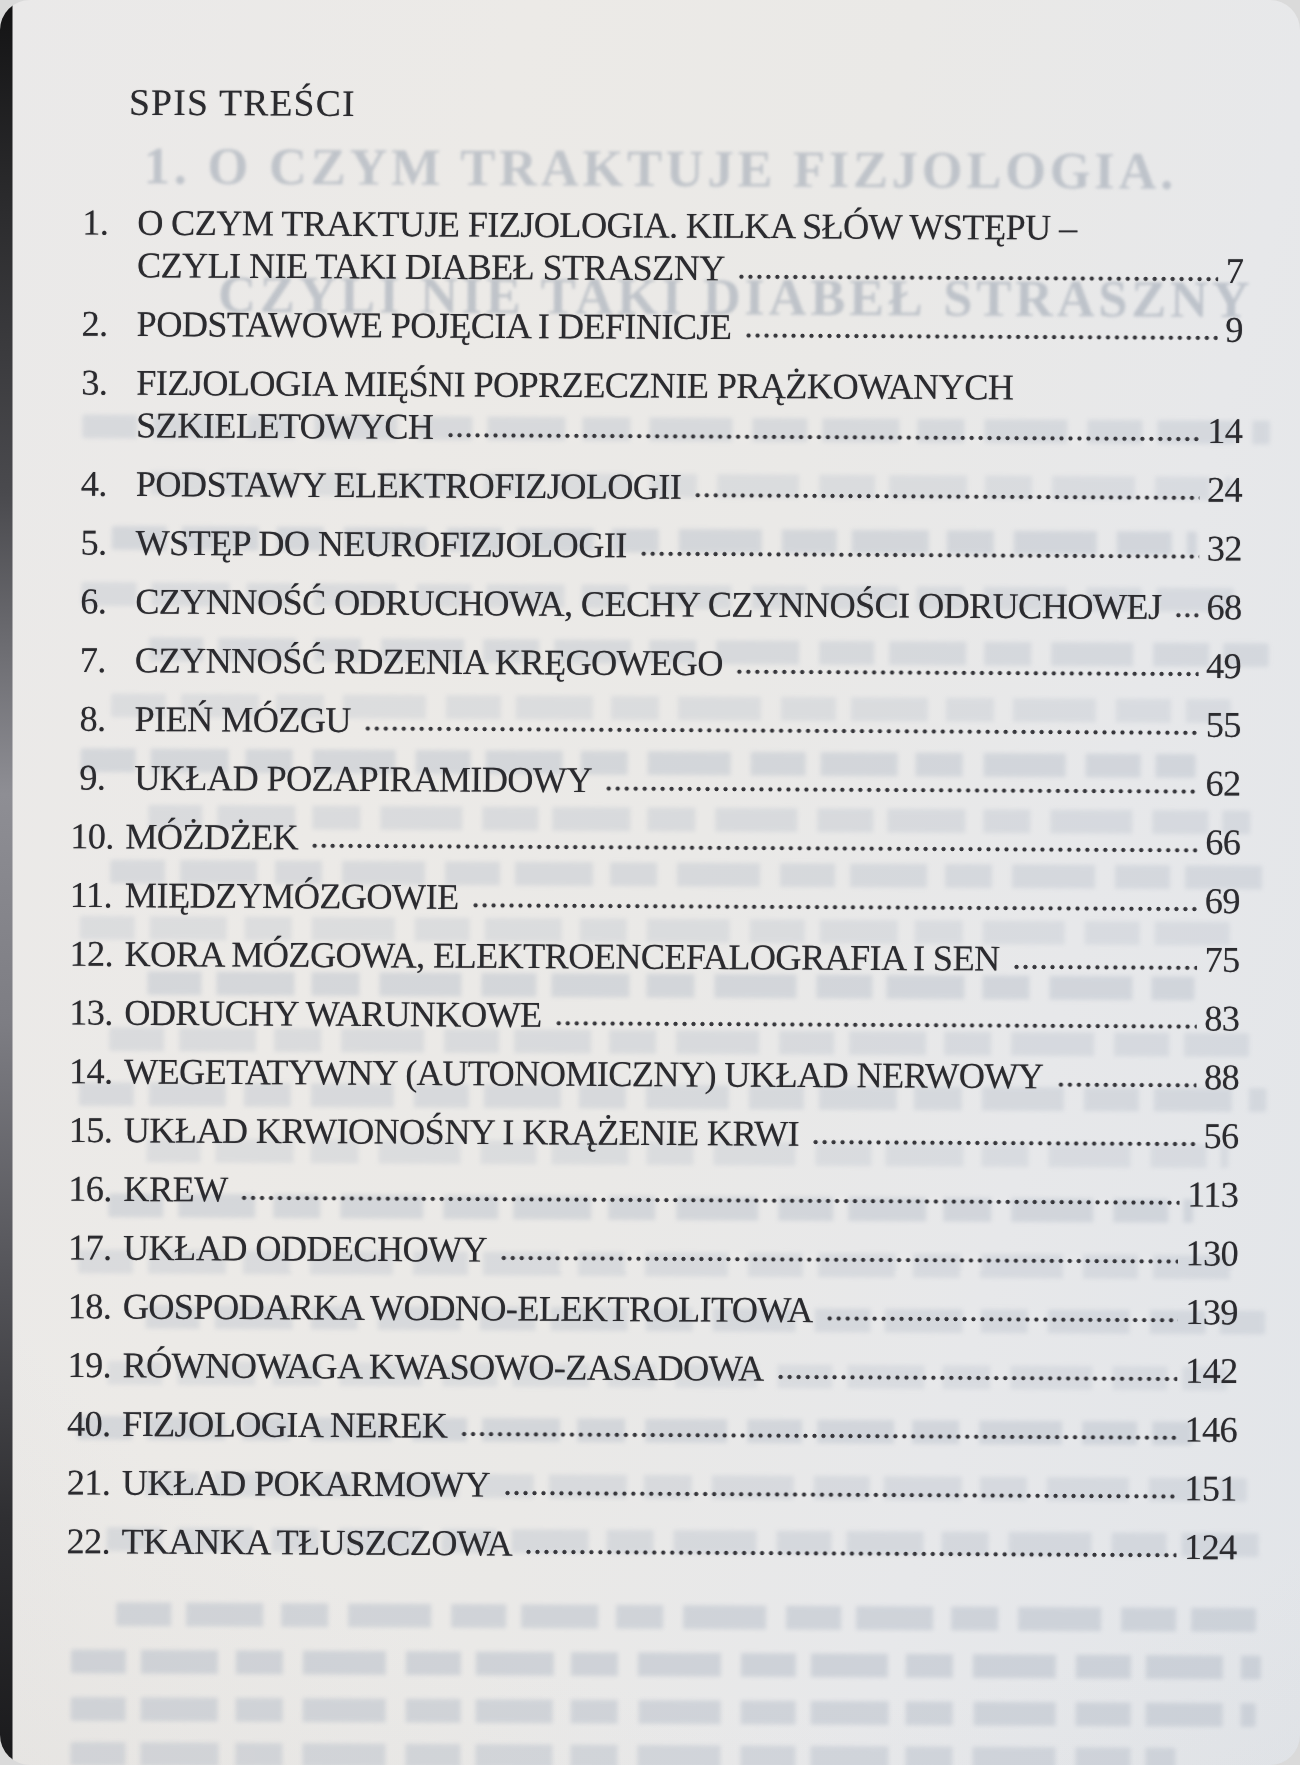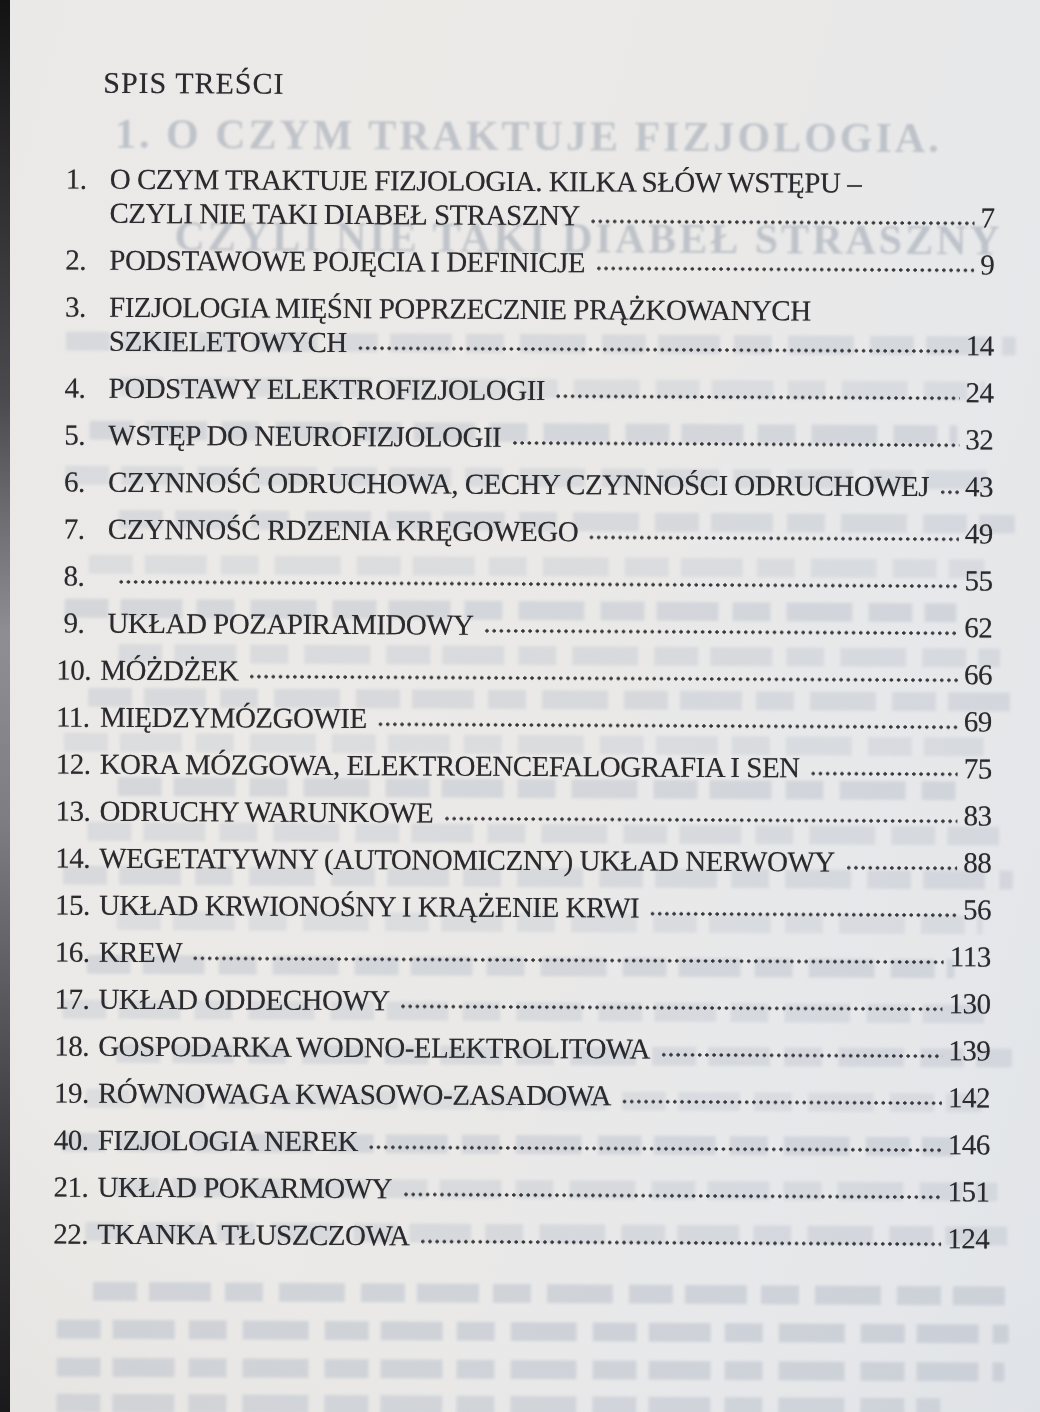--- a/index.html
+++ b/index.html
@@ -9,20 +9,21 @@
     font-family:"Liberation Serif","DejaVu Serif",serif;
     background:#dadada;
   }
   .scan{
     position:relative;
     width:1040px; height:1412px;
     overflow:hidden;
     background:
       radial-gradient(140% 110% at 60% 35%, rgba(255,255,255,0.05) 55%, rgba(105,110,122,0.10) 100%),
       linear-gradient(105deg, #e9e8e8 0%, #ebe9e6 30%, #e9e8e6 52%, #e6e7e9 75%, #e1e4e8 100%);
+    border-radius: 24px;
   }
   
   .edge{
     position:absolute; left:0; top:0; bottom:0; width:10px; z-index:3;
     background:linear-gradient(180deg,
       #131314 0%, #2c2c2e 12%, #4a4a4e 28%, #8e8e94 45%,
       #7d7d83 58%, #55555a 72%, #2f2f32 86%, #1a1a1c 100%);
     box-shadow:8px 0 14px -6px rgba(40,40,48,0.35);
   }
   .sheet{
@@ -202,40 +203,41 @@
               </span>
             </span>
   </li>
 
   <li class="entry">
     <span class="num single">6.</span>
     <span class="body">
               <span class="line last">
                 <span class="t">CZYNNOŚĆ ODRUCHOWA, CECHY CZYNNOŚCI ODRUCHOWEJ</span>
                 <span class="leader"></span>
-                <span class="pg">43</span>
+                <span class="pg">68</span>
               </span>
             </span>
   </li>
 
   <li class="entry">
     <span class="num single">7.</span>
     <span class="body">
               <span class="line last">
                 <span class="t">CZYNNOŚĆ RDZENIA KRĘGOWEGO</span>
                 <span class="leader"></span>
                 <span class="pg">49</span>
               </span>
             </span>
   </li>
 
   <li class="entry">
     <span class="num single">8.</span>
     <span class="body">
               <span class="line last">
+                <span class="t">PIEŃ MÓZGU</span>
                 <span class="leader"></span>
                 <span class="pg">55</span>
               </span>
             </span>
   </li>
 
   <li class="entry">
     <span class="num single">9.</span>
     <span class="body">
               <span class="line last">

